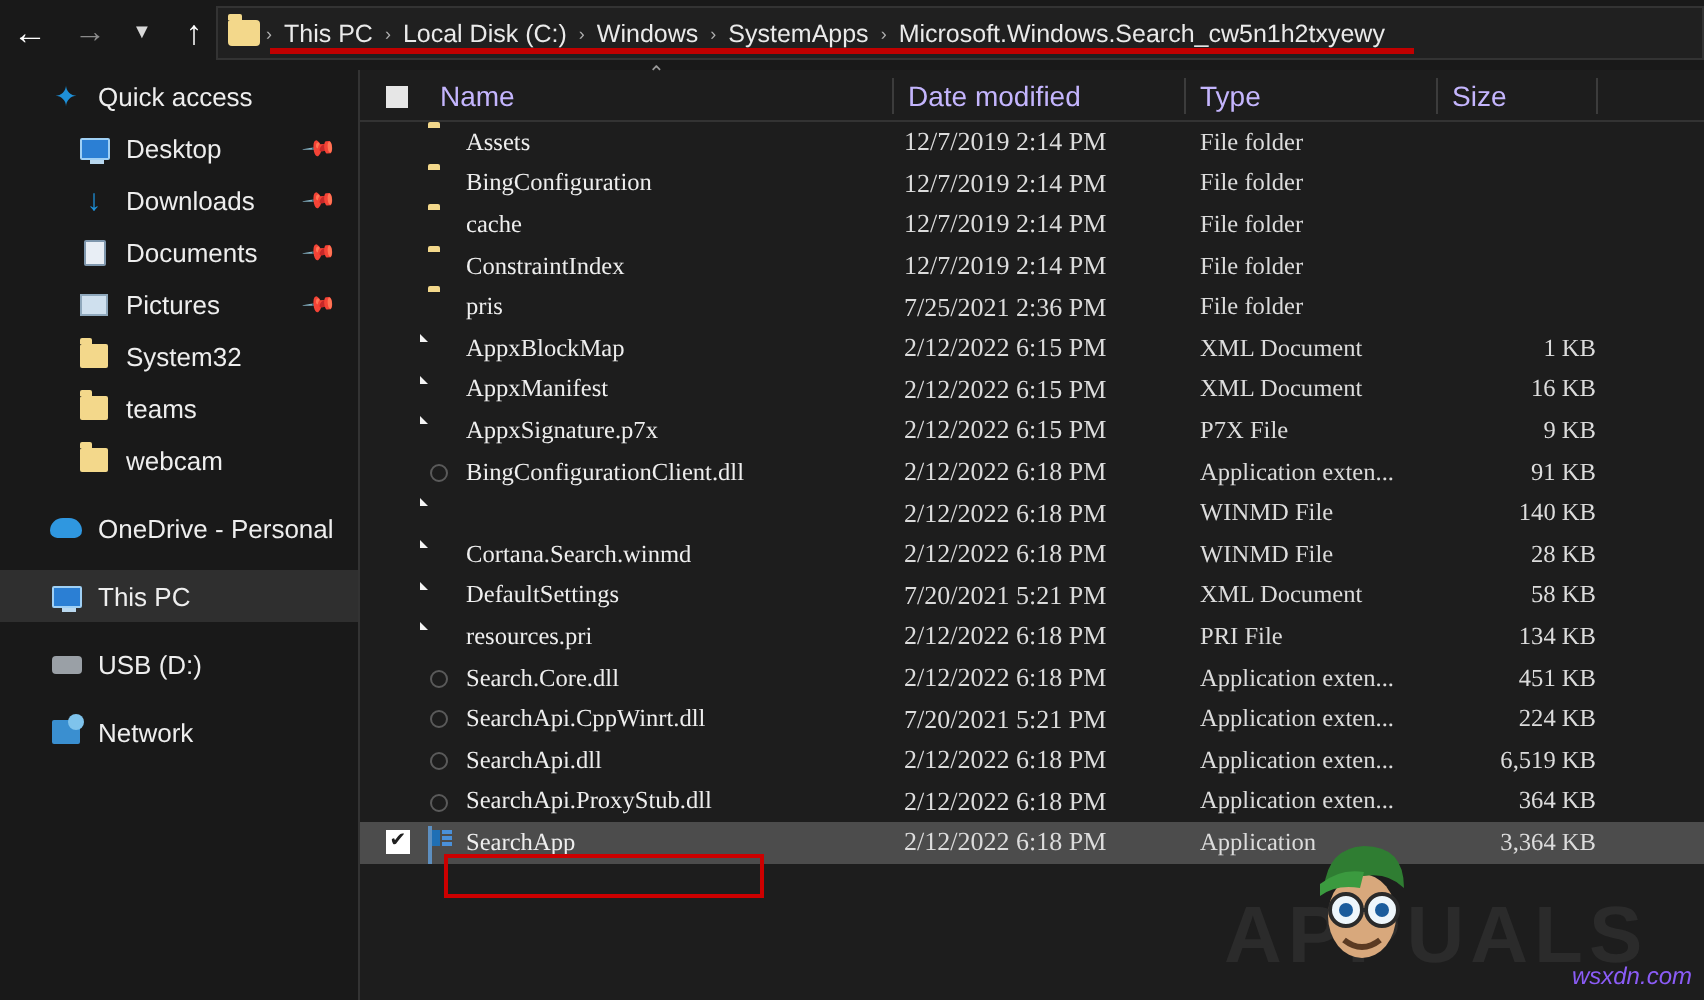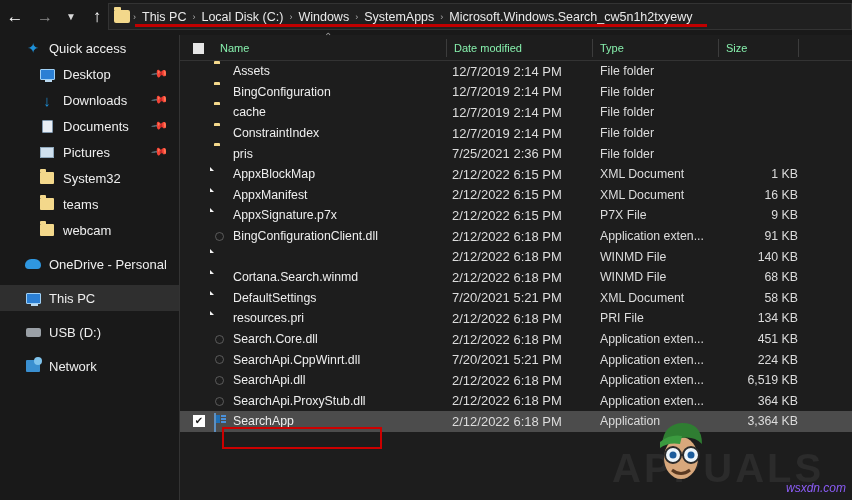--- a/index.html
+++ b/index.html
@@ -47,27 +47,27 @@
   .ic-doc { width: 11px; height: 13px; background: #e8eef5; border: 1px solid #7f97ad; border-radius: 1px; }
   .ic-pic { width: 14px; height: 11px; background: #cfe0ee; border: 1px solid #8fa8bc; }
   .ic-cloud { width: 16px; height: 10px; background: #2f97e0; border-radius: 7px 7px 4px 4px; }
   .ic-usb { width: 15px; height: 9px; background: #9aa0a6; border-radius: 2px; }
   .ic-net { width: 14px; height: 12px; background: #3a8fd0; border-radius: 1px; position: relative; }
   .ic-net:after { content:""; position:absolute; right:-2px; top:-3px; width:8px; height:8px; border-radius:50%; background:#7fc3ec; }
 
   
   .list { position: absolute; left: 180px; top: 35px; width: 672px; height: 465px; background: #1d1d1d; }
   .hdr { position: relative; height: 26px; border-bottom: 1px solid #333; }
-  .hdr .hcell { position: absolute; top: 0; height: 26px; display: flex; align-items: center; color: #86efac; font-size: 11px; }
+  .hdr .hcell { position: absolute; top: 0; height: 26px; display: flex; align-items: center; color: #c4b5fd; font-size: 14px; }
   .hdr .vdiv { position: absolute; top: 4px; width: 1px; height: 18px; background: #3c3c3c; }
   .hchk { position: absolute; left: 13px; top: 8px; width: 11px; height: 11px; background: #e6e6e6; }
   .sortmark { position: absolute; left: 144px; top: -4px; color: #9a9a9a; font-size: 10px; }
 
   .rows { position: relative; }
-  .row { height: 20.6px; position: relative; display: flex; align-items: center; }
+  .row { height: 20.6px; position: relative; display: flex; align-items: center; font-family: Liberation Serif, serif; }
   .row.sel { background: #4c4c4c; }
   .row .chk { position: absolute; left: 13px; top: 4px; width: 12px; height: 12px; background: #ffffff;
               color: #202020; font-size: 10px; line-height: 12px; text-align: center; }
   .row .ficon { position: absolute; left: 34px; top: 3px; width: 14px; height: 14px; }
   .row .fname { position: absolute; left: 53px; color: #eeeeee; font-size: 12.3px; white-space: nowrap; }
   .row .fdate { position: absolute; left: 272px; color: #dcdcdc; font-size: 13px; white-space: nowrap; }
   .row .ftype { position: absolute; left: 420px; color: #dcdcdc; font-size: 12.3px; white-space: nowrap; }
   .row .fsize { position: absolute; left: 520px; width: 98px; text-align: right; color: #dcdcdc; font-size: 12.3px; white-space: nowrap; }
 
   .fi-folder { width: 14px; height: 12px; background: #f3d88b; border-radius: 1px; position: relative; margin-top: 1px; }
@@ -281,21 +281,21 @@
           <span class="ficon"><span class="fi-page"></span></span>
           <span class="fdate">2/12/2022 6:18 PM</span>
           <span class="ftype">WINMD File</span>
           <span class="fsize">140 KB</span>
         </div>
         <div class="row">
           <span class="ficon"><span class="fi-page"></span></span>
           <span class="fname">Cortana.Search.winmd</span>
           <span class="fdate">2/12/2022 6:18 PM</span>
           <span class="ftype">WINMD File</span>
-          <span class="fsize">68 KB</span>
+          <span class="fsize">28 KB</span>
         </div>
         <div class="row">
           <span class="ficon"><span class="fi-page"></span></span>
           <span class="fname">DefaultSettings</span>
           <span class="fdate">7/20/2021 5:21 PM</span>
           <span class="ftype">XML Document</span>
           <span class="fsize">58 KB</span>
         </div>
         <div class="row">
           <span class="ficon"><span class="fi-page"></span></span>

